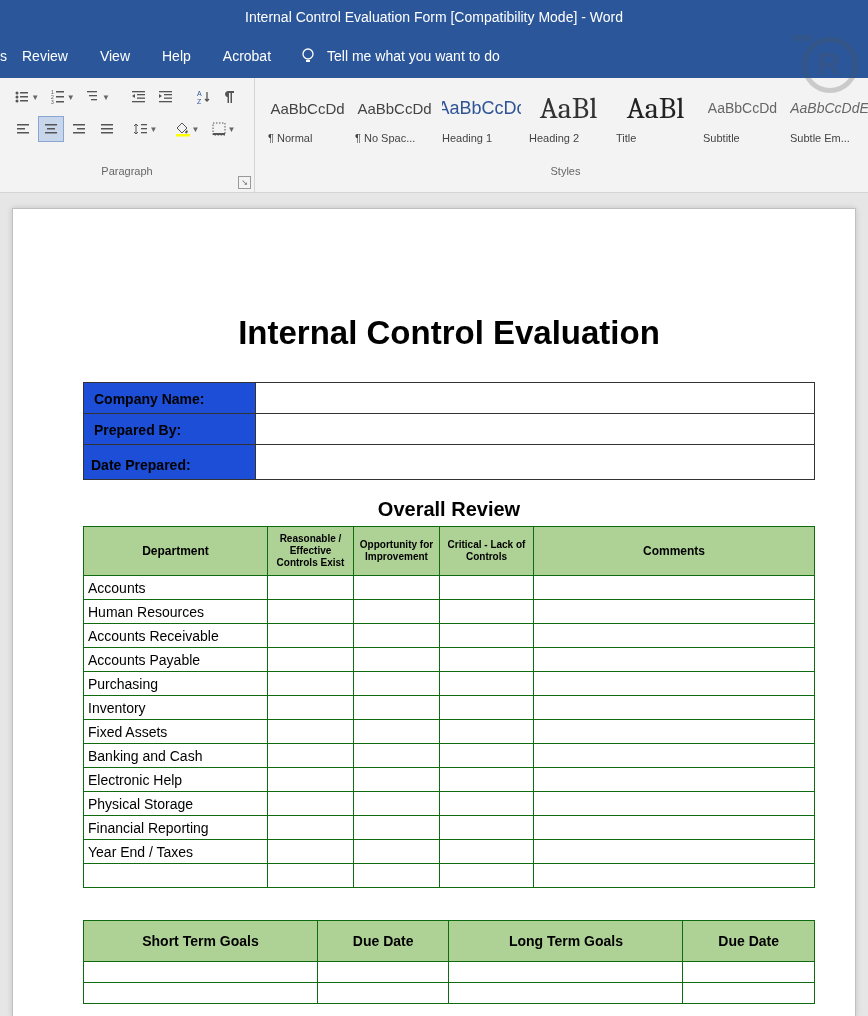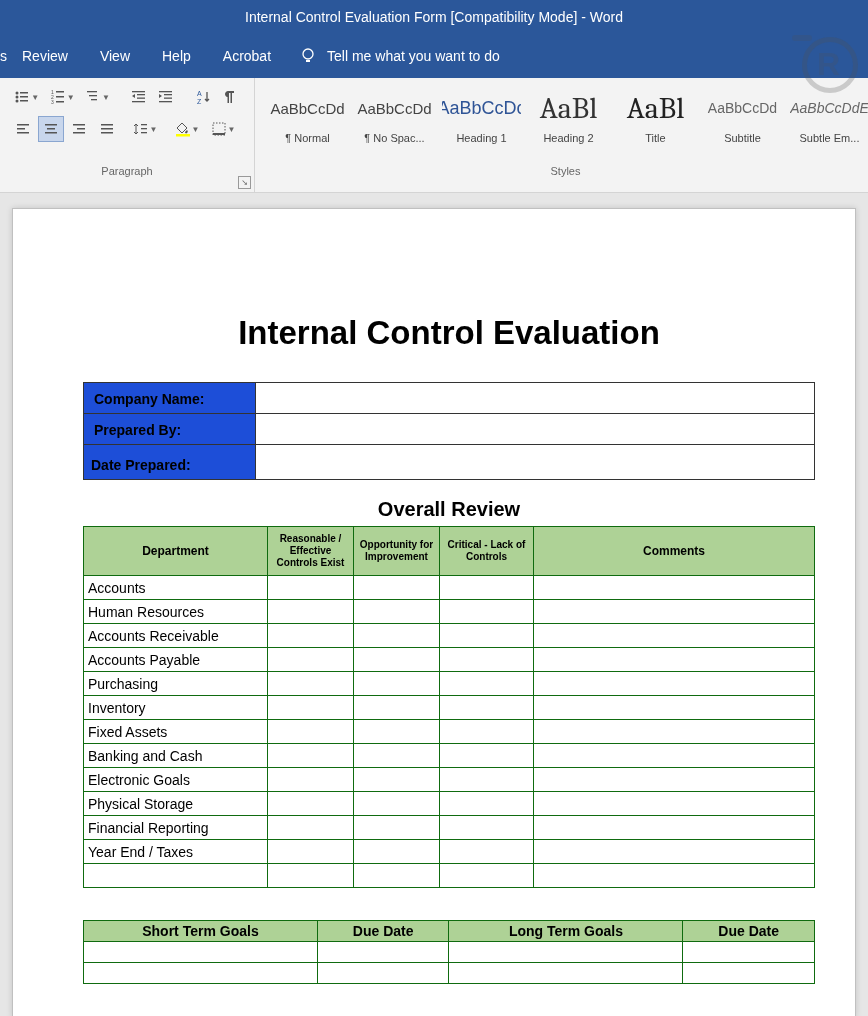--- a/index.html
+++ b/index.html
@@ -25,21 +25,21 @@
 .dialog-launcher { position:absolute; bottom:3px; right:3px; width:13px; height:13px; border:1px solid #999; font-size:8px; text-align:center; line-height:11px; color:#666; cursor:pointer; }
 
 .para-row { display:flex; align-items:center; gap:2px; margin-bottom:6px; }
 .icon-btn { width:26px; height:26px; display:flex; align-items:center; justify-content:center; cursor:pointer; border:1px solid transparent; }
 .icon-btn.wide { width:34px; }
 .icon-btn.active { background:#c8d6ec; border-color:#8aa6d0; }
 .drop-caret { font-size:8px; margin-left:1px; color:#666; }
 
 
 .styles-gallery { display:flex; gap:2px; height:73px; }
-.style-item { width:85px; border:1px solid transparent; text-align:center; cursor:pointer; padding:3px 2px; }
+.style-item { width:85px; border:1px solid transparent; cursor:pointer; padding:3px 2px; }
 .style-preview { height:40px; display:flex; align-items:center; justify-content:center; font-size:15px; color:#444; overflow:hidden; white-space:nowrap; }
 .style-preview.heading1 { color:#2f5496; font-size:18px; }
 .style-preview.heading2 { font-family:Cambria,serif; font-size:30px; font-weight:500; color:#333; }
 .style-preview.title { font-family:Cambria,serif; font-size:30px; font-weight:500; color:#222; }
 .style-preview.subtitle { font-size:14px; color:#666; }
 .style-preview.emphasis { font-style:italic; font-size:14px; color:#666; }
 .style-name { font-size:11px; color:#444; margin-top:4px; white-space:nowrap; overflow:hidden; text-overflow:ellipsis; }
 
 
 .doc-area { background:#e6e6e6; height:823px; padding:15px 12px 0 12px; position:relative; }
@@ -57,21 +57,21 @@
 
 .rating-table { border-collapse:collapse; width:100%; margin-bottom:32px; }
 .rating-table th { background:#aed296; border:1px solid #0f6b0f; font-size:12px; font-weight:bold; padding:6px 4px; vertical-align:middle; }
 .rating-table th.small { font-size:10px; line-height:1.2; }
 .rating-table td { border:1px solid #0f6b0f; font-size:14px; padding:3px 4px; height:24px; }
 .rating-table .dept-col { width:184px; }
 .rating-table .narrow-col { width:86px; }
 .rating-table .crit-col { width:94px; }
 
 .goals-table { border-collapse:collapse; width:100%; }
-.goals-table th { background:#aed296; border:1px solid #0f6b0f; font-weight:bold; font-size:14px; padding:2px; }
+.goals-table th { background:#aed296; border:1px solid #0f6b0f; font-weight:bold; font-size:14px; padding:12px; }
 .goals-table td { border:1px solid #0f6b0f; height:21px; }
 .goals-table .g-col { width:32%; }
 .goals-table .d-col { width:18%; }
 
 
 .watermark { position:absolute; top:4px; right:6px; width:60px; height:60px; z-index:5; }
 .watermark-circle { width:56px; height:56px; border-radius:50%; border:5px solid rgba(80,80,80,0.25); position:relative; }
 .watermark-inner { position:absolute; left:10px; top:4px; font-size:32px; font-weight:bold; color:rgba(80,80,80,0.22); font-family:Arial; }
 .watermark-tail { position:absolute; top:-2px; right:50px; width:20px; height:6px; background:rgba(80,80,80,0.2); border-radius:3px; }
 
@@ -353,21 +353,21 @@
             <td></td>
           </tr>
           <tr>
             <td>Banking and Cash</td>
             <td></td>
             <td></td>
             <td></td>
             <td></td>
           </tr>
           <tr>
-            <td>Electronic Goals</td>
+            <td>Electronic Help</td>
             <td></td>
             <td></td>
             <td></td>
             <td></td>
           </tr>
           <tr>
             <td>Physical Storage</td>
             <td></td>
             <td></td>
             <td></td>

